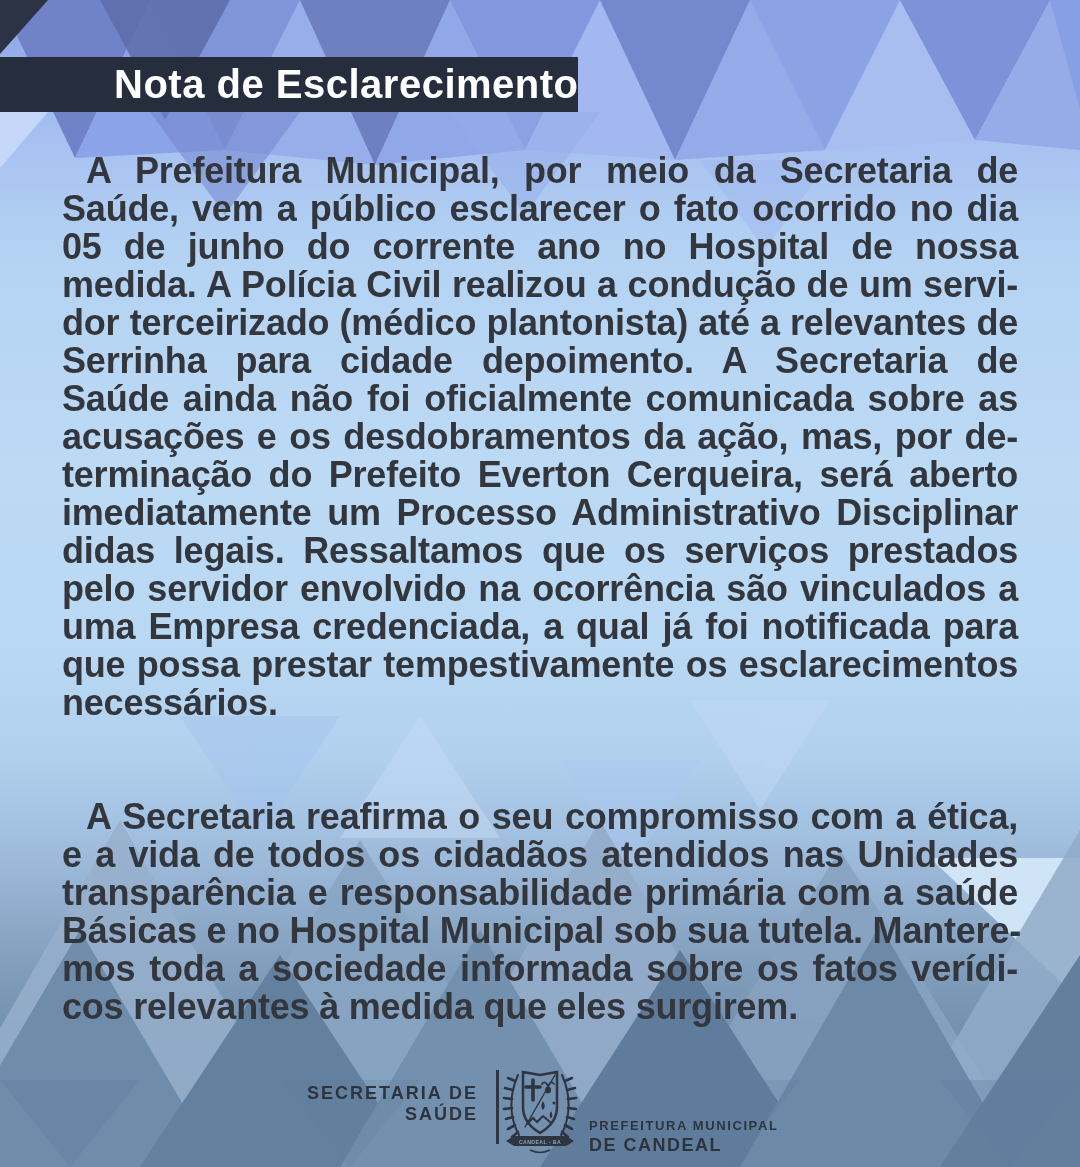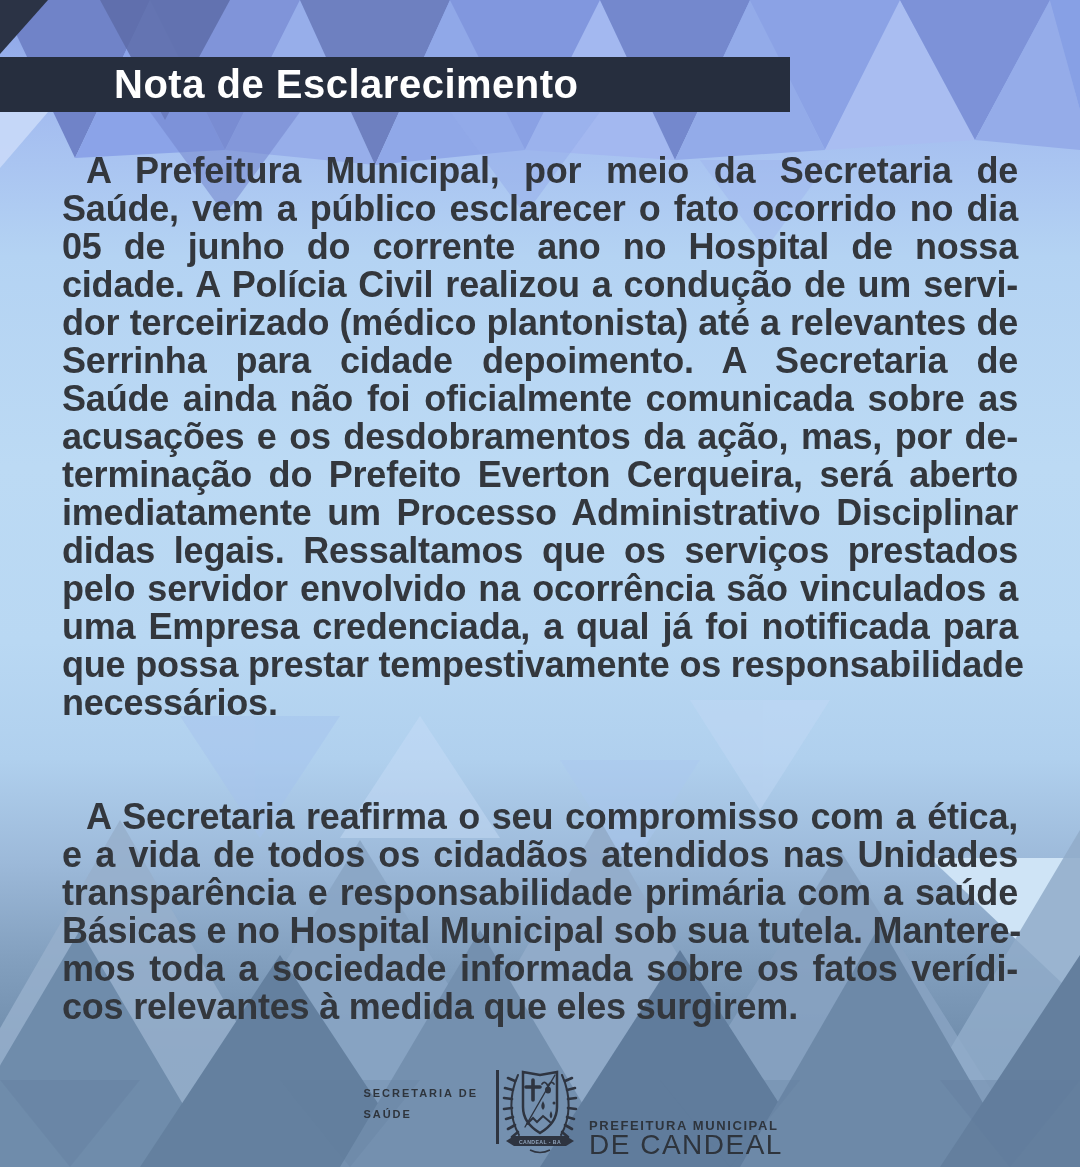--- a/index.html
+++ b/index.html
@@ -8,47 +8,47 @@
     width:1080px;height:1167px;
     overflow:hidden;
     font-family:"Liberation Sans",sans-serif;
     background:linear-gradient(180deg,
       #8aa2e6 0%, #a4bdf0 10%, #b4d3f3 22%, #bcdaf4 40%,
       #b9d8f3 55%, #b0d0ee 65%, #9cb9d9 74%, #83a0bf 82%,
       #6f8cab 90%, #6e8aa9 100%);
   }
   svg.bg{position:absolute;inset:0;width:1080px;height:1167px;}
   .banner{
-    position:absolute;left:0;top:57px;width:790px;height:55px;
+    position:absolute;left:0;top:57px;width:578px;height:55px;
     background:#262e3e;display:flex;align-items:center;
   }
   .banner span{
     padding-left:114px;color:#ffffff;font-weight:bold;font-size:40px;
     letter-spacing:.5px;white-space:nowrap;
   }
   .para{position:absolute;left:62px;width:956px;}
   .p1{top:152px;}
   .p2{top:798px;}
   .line{
     font-weight:bold;font-size:36px;line-height:38px;color:#33373d;
     text-align:justify;-moz-text-align-last:justify;text-align-last:justify;
     white-space:nowrap;letter-spacing:-.2px;
   }
   .line.last{text-align-last:left;-moz-text-align-last:left;}
   .line.indent{text-indent:24px;}
   .dept{
-    position:absolute;right:602px;top:1083px;text-align:left;
-    color:#2e343c;font-weight:bold;font-size:11px;line-height:21px;
+    position:absolute;right:602px;top:1083px;text-align:right;
+    color:#2e343c;font-weight:bold;font-size:18px;line-height:21px;
     letter-spacing:2px;white-space:nowrap;
   }
   .divider{position:absolute;left:496px;top:1070px;width:3px;height:74px;background:#2e3440;}
   svg.crest{position:absolute;left:502px;top:1063px;width:76px;height:92px;}
   .muni{position:absolute;left:589px;top:1090px;color:#2e343c;white-space:nowrap;margin-top:28px;}
   .muni1{font-weight:bold;font-size:13px;line-height:15px;letter-spacing:1.6px;}
-  .muni2{font-weight:normal;font-size:28px;line-height:24px;letter-spacing:1.5px;}
+  .muni2{font-weight:bold;font-size:18px;line-height:24px;letter-spacing:1.5px;}
 </style>
 </head>
 <body>
 
 <div class="page">
 
   <svg class="bg" viewBox="0 0 1080 1167" preserveAspectRatio="none">
 
     <g>
       <polygon points="0,0 150,0 75,158" fill="#7083c8"></polygon>
@@ -102,31 +102,31 @@
   </svg>
 
   <div class="banner">
     <span>Nota de Esclarecimento</span>
   </div>
 
   <div class="para p1">
     <div class="line indent">A Prefeitura Municipal, por meio da Secretaria de</div>
     <div class="line">Saúde, vem a público esclarecer o fato ocorrido no dia</div>
     <div class="line">05 de junho do corrente ano no Hospital de nossa</div>
-    <div class="line">cidade. A Polícia Civil realizou a condução de um servi-</div>
+    <div class="line">medida. A Polícia Civil realizou a condução de um servi-</div>
     <div class="line">dor terceirizado (médico plantonista) até a relevantes de</div>
     <div class="line">Serrinha para cidade depoimento. A Secretaria de</div>
     <div class="line">Saúde  ainda não foi oficialmente comunicada sobre as</div>
     <div class="line">acusações e os desdobramentos da ação, mas, por de-</div>
     <div class="line">terminação do Prefeito Everton Cerqueira, será aberto</div>
     <div class="line">imediatamente um Processo Administrativo Disciplinar</div>
     <div class="line">didas legais. Ressaltamos que  os serviços prestados</div>
     <div class="line">pelo servidor envolvido na ocorrência são vinculados a</div>
     <div class="line">uma Empresa credenciada, a qual  já foi notificada para</div>
-    <div class="line">que possa prestar tempestivamente os responsabilidade</div>
+    <div class="line">que possa prestar tempestivamente os esclarecimentos</div>
     <div class="line last">necessários.</div>
   </div>
 
   <div class="para p2">
     <div class="line indent">A Secretaria reafirma o seu compromisso com a ética,</div>
     <div class="line">e a vida de todos os cidadãos atendidos nas Unidades</div>
     <div class="line">transparência e responsabilidade primária com a saúde</div>
     <div class="line">Básicas e no Hospital Municipal sob sua tutela. Mantere-</div>
     <div class="line">mos toda a sociedade informada sobre os fatos verídi-</div>
     <div class="line last">cos relevantes à medida que eles surgirem.</div>

